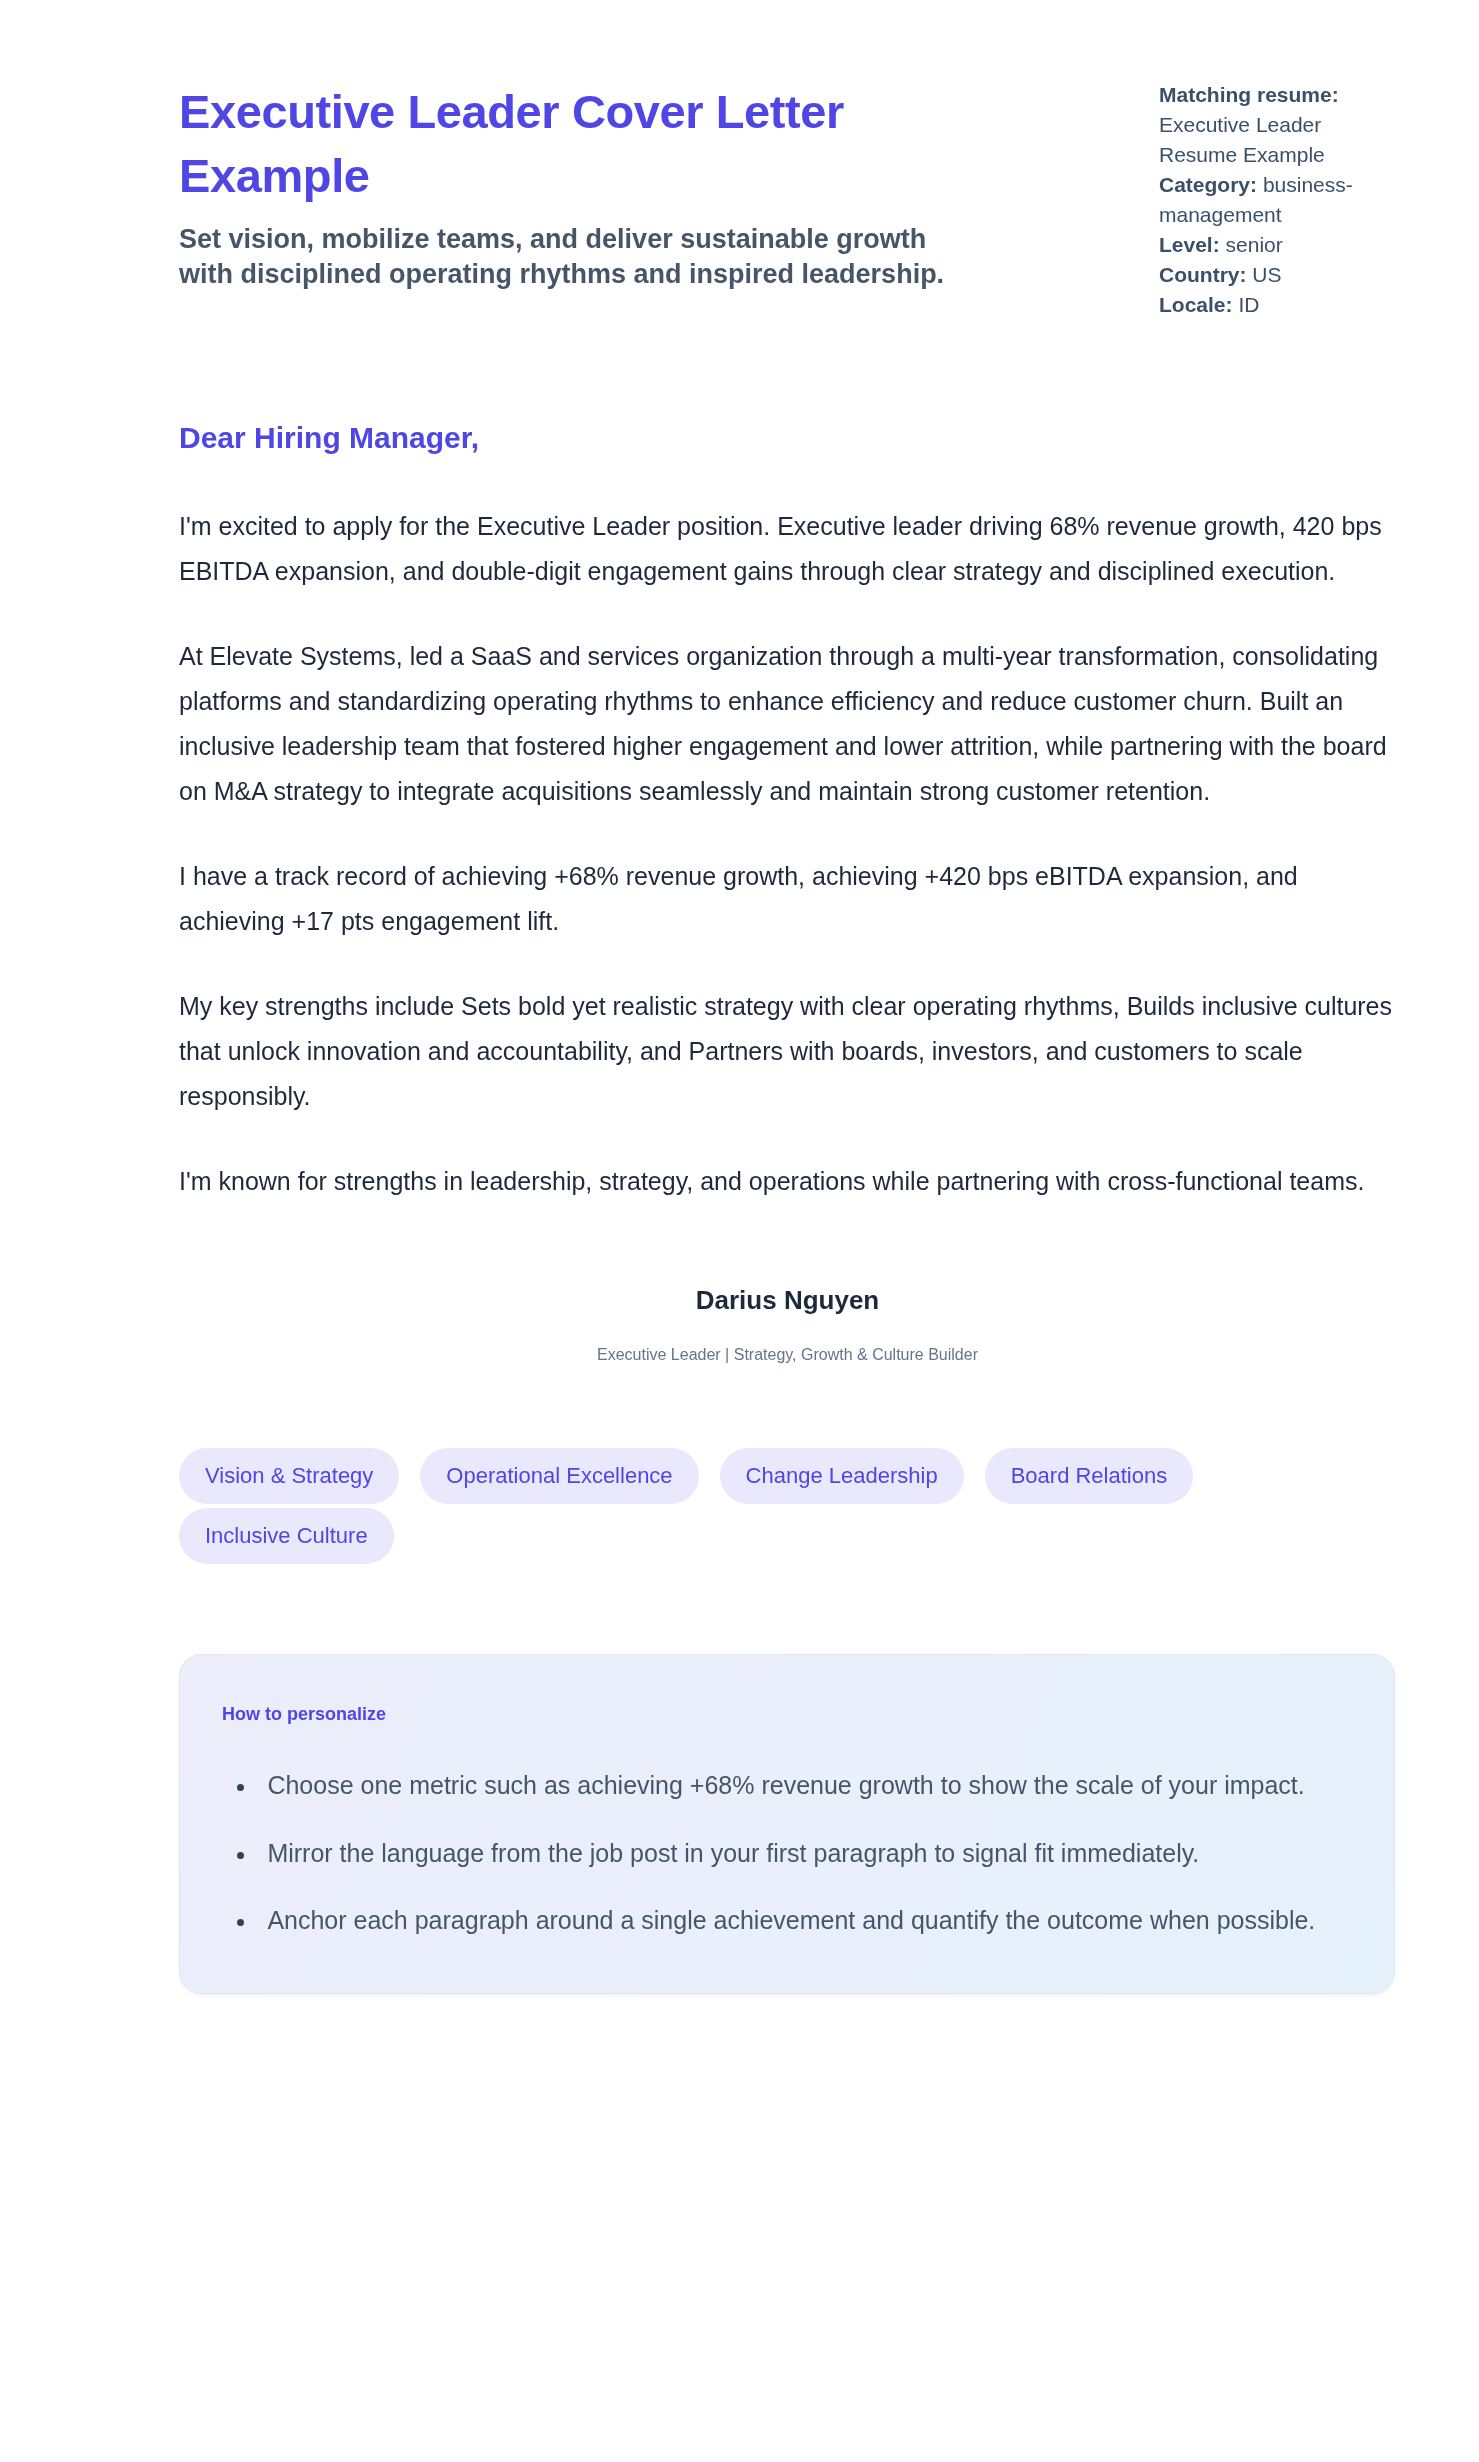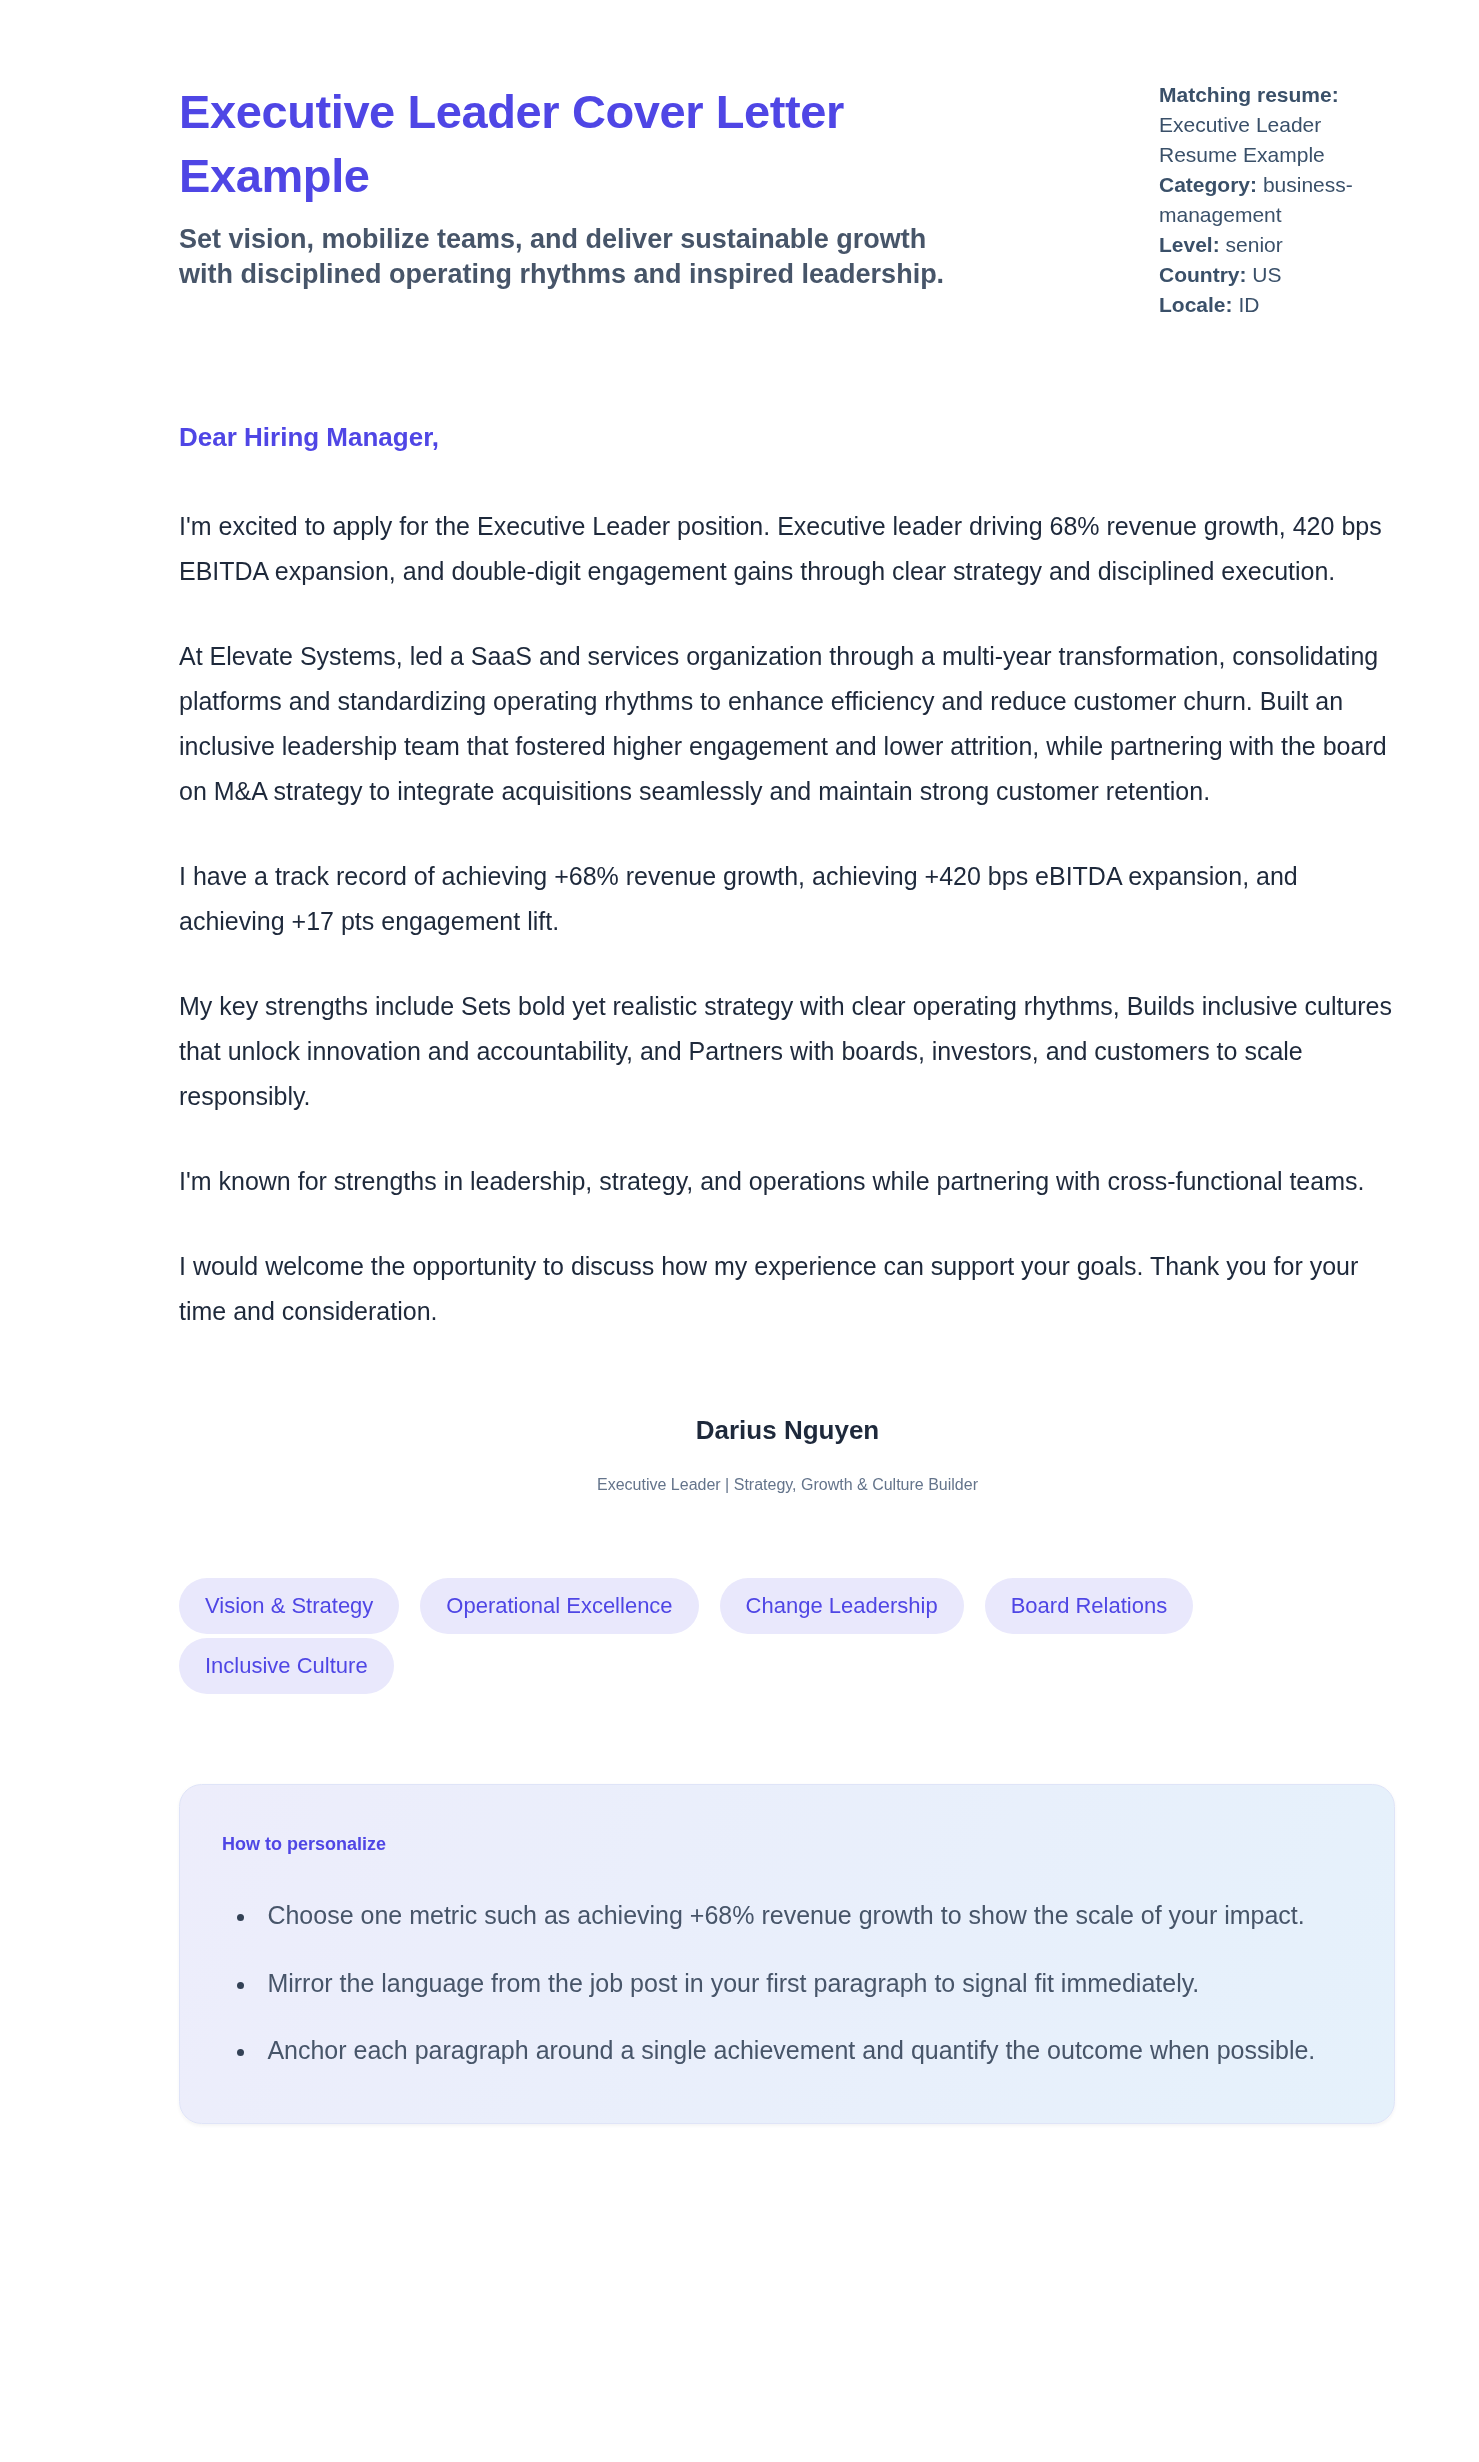--- a/index.html
+++ b/index.html
@@ -61,21 +61,21 @@
     font-size:21px;
     line-height:30px;
     color:var(--meta-text);
   }
   .meta-entry{margin:0;}
   .meta-entry b{font-weight:bold;}
   
   .letter{margin-top:101px;}
   .greeting{
     margin:0 0 50px 0;
-    font-size:26px;
+    font-size:30px;
     line-height:33px;
     font-weight:bold;
     color:var(--accent);
   }
   .para{
     margin:0 0 40px 0;
     max-width:1222px;
     font-size:25px;
     line-height:45px;
     color:var(--body-text);
@@ -164,21 +164,20 @@
     </div>
   </div>
 
   <div class="letter">
     <p class="greeting">Dear Hiring Manager,</p>
     <p class="para">I'm excited to apply for the Executive Leader position. Executive leader driving 68% revenue growth, 420 bps EBITDA expansion, and double-digit engagement gains through clear strategy and disciplined execution.</p>
     <p class="para">At Elevate Systems, led a SaaS and services organization through a multi-year transformation, consolidating platforms and standardizing operating rhythms to enhance efficiency and reduce customer churn. Built an inclusive leadership team that fostered higher engagement and lower attrition, while partnering with the board on M&amp;A strategy to integrate acquisitions seamlessly and maintain strong customer retention.</p>
     <p class="para">I have a track record of achieving +68% revenue growth, achieving +420 bps eBITDA expansion, and achieving +17 pts engagement lift.</p>
     <p class="para">My key strengths include Sets bold yet realistic strategy with clear operating rhythms, Builds inclusive cultures that unlock innovation and accountability, and Partners with boards, investors, and customers to scale responsibly.</p>
     <p class="para">I'm known for strengths in leadership, strategy, and operations while partnering with cross-functional teams.</p>
-    <p class="para">I would welcome the opportunity to discuss how my experience can support your goals. Thank you for your time and consideration.</p>
 
     <div class="signature">
       <p class="signature-name">Darius Nguyen</p>
       <p class="signature-role">Executive Leader | Strategy, Growth &amp; Culture Builder</p>
     </div>
 
     <div class="tags">
       <span class="tag">Vision &amp; Strategy</span>
       <span class="tag">Operational Excellence</span>
       <span class="tag">Change Leadership</span>

